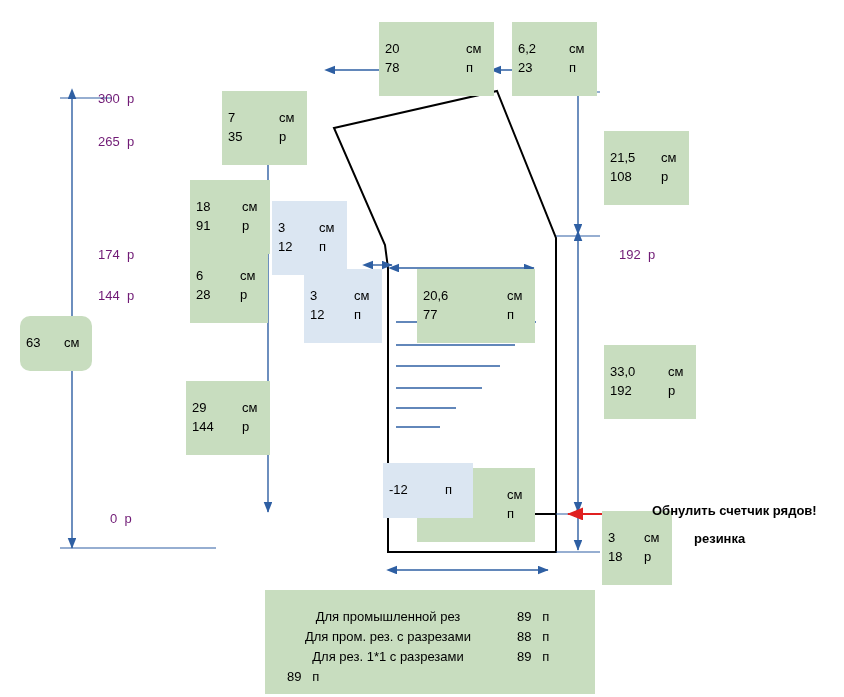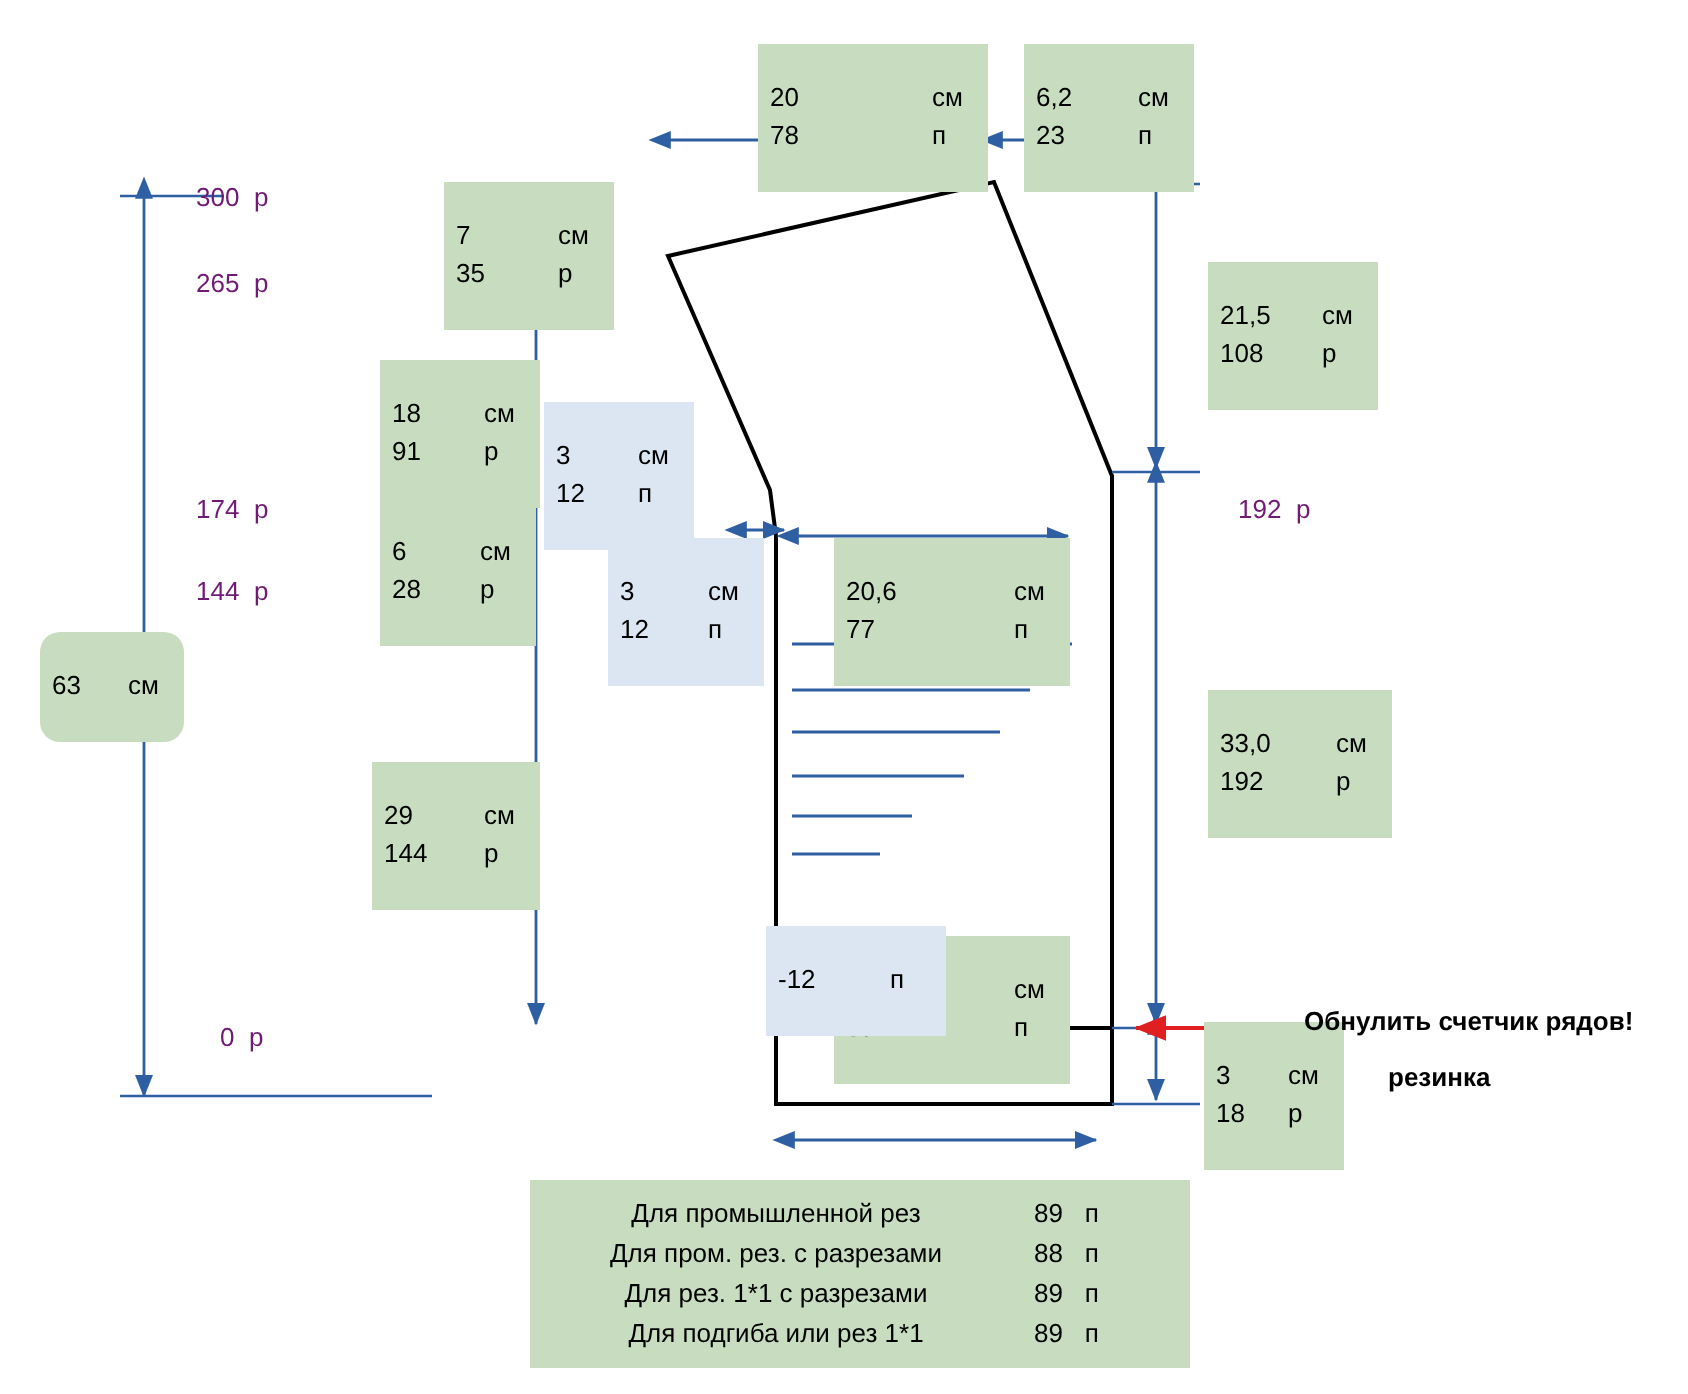--- a/index.html
+++ b/index.html
@@ -58,21 +58,21 @@
     font-size: 13px;
     color: #000000;
   }
   .legend {
     position: absolute;
     left: 265px;
     top: 590px;
     width: 330px;
     background: #c8ddbf;
     font-size: 13px;
-    padding: 7px 8px 6px 8px;
+    padding: 17px 8px 6px 8px;
     box-sizing: border-box;
   }
   .legend .lrow {
     display: flex;
     justify-content: space-between;
     line-height: 1.55;
   }
   .legend .lrow .lv { width: 70px; text-align: left; padding-left: 14px; }
   .legend .lrow .ln { flex: 1; text-align: center; }
 </style>
@@ -339,18 +339,17 @@
     </div>
     <div class="lrow">
       <span class="ln">Для пром. рез. с разрезами</span>
       <span class="lv"><span>88</span>&nbsp;&nbsp;&nbsp;<span>п</span></span>
     </div>
     <div class="lrow">
       <span class="ln">Для рез. 1*1 с разрезами</span>
       <span class="lv"><span>89</span>&nbsp;&nbsp;&nbsp;<span>п</span></span>
     </div>
     <div class="lrow">
-      <span class="ln">Для подгиба или рез 1*1</span>
       <span class="lv"><span>89</span>&nbsp;&nbsp;&nbsp;<span>п</span></span>
     </div>
   </div>
 
 </div>
 
 </body></html>

